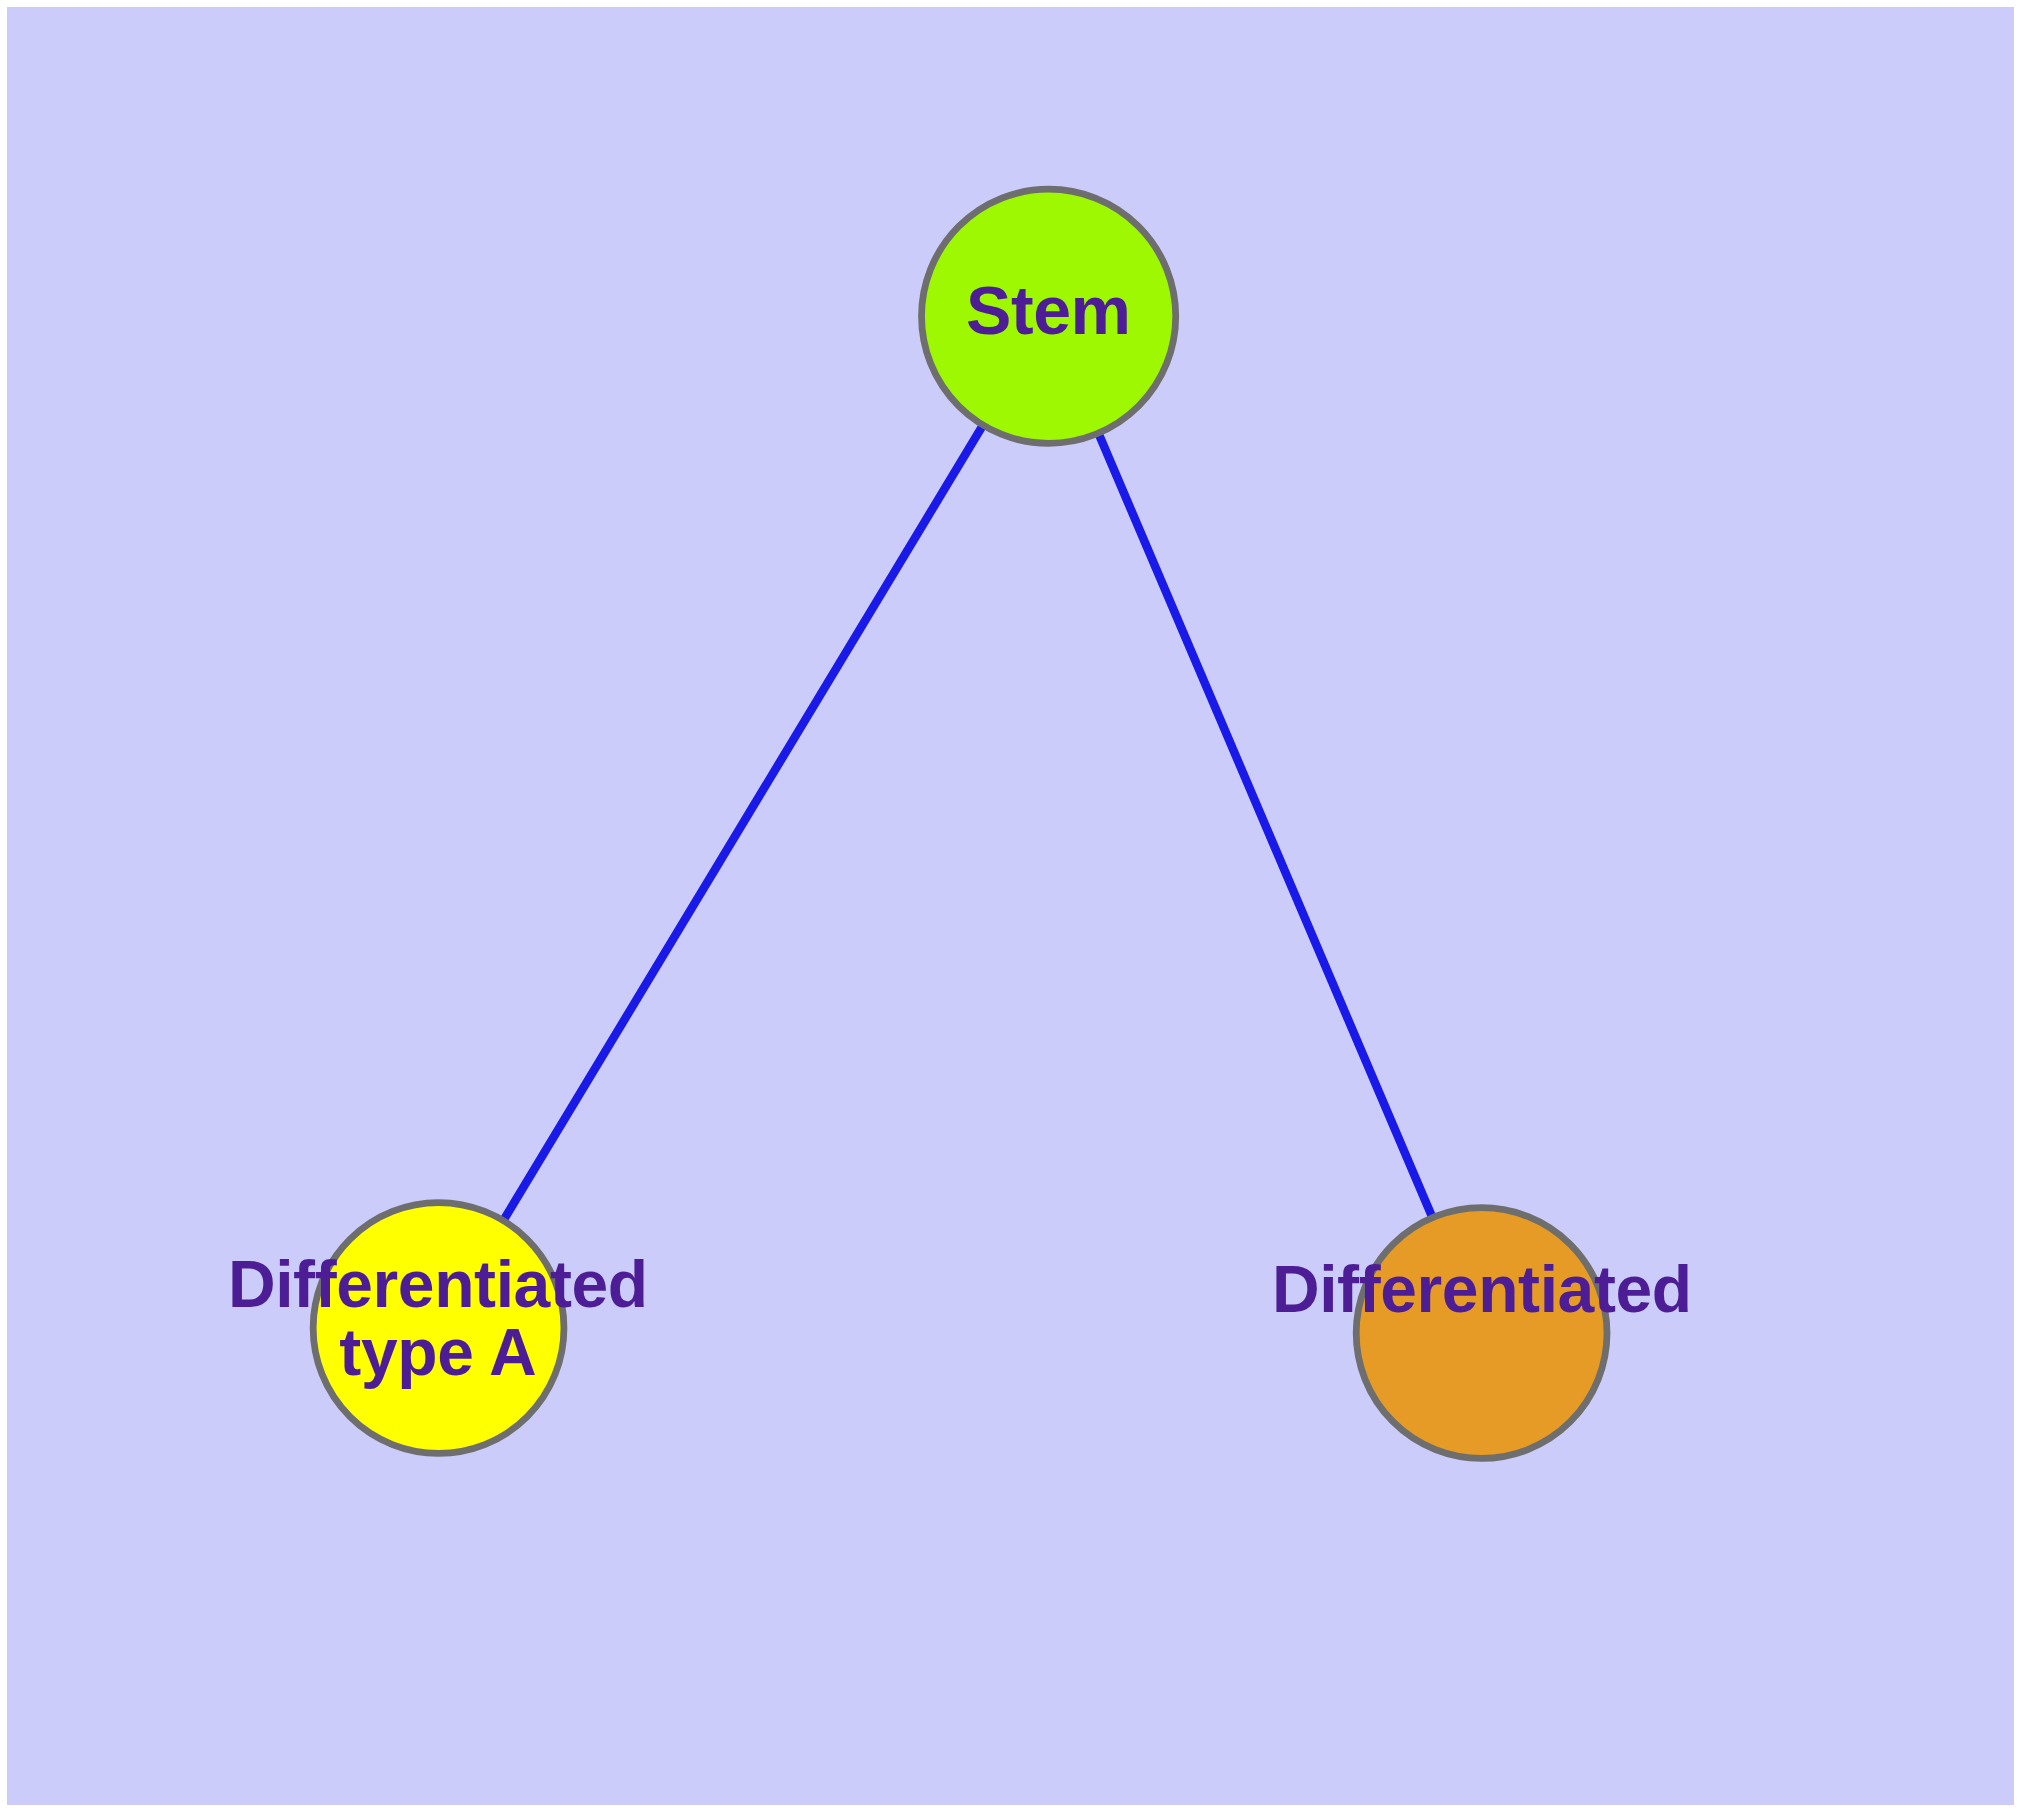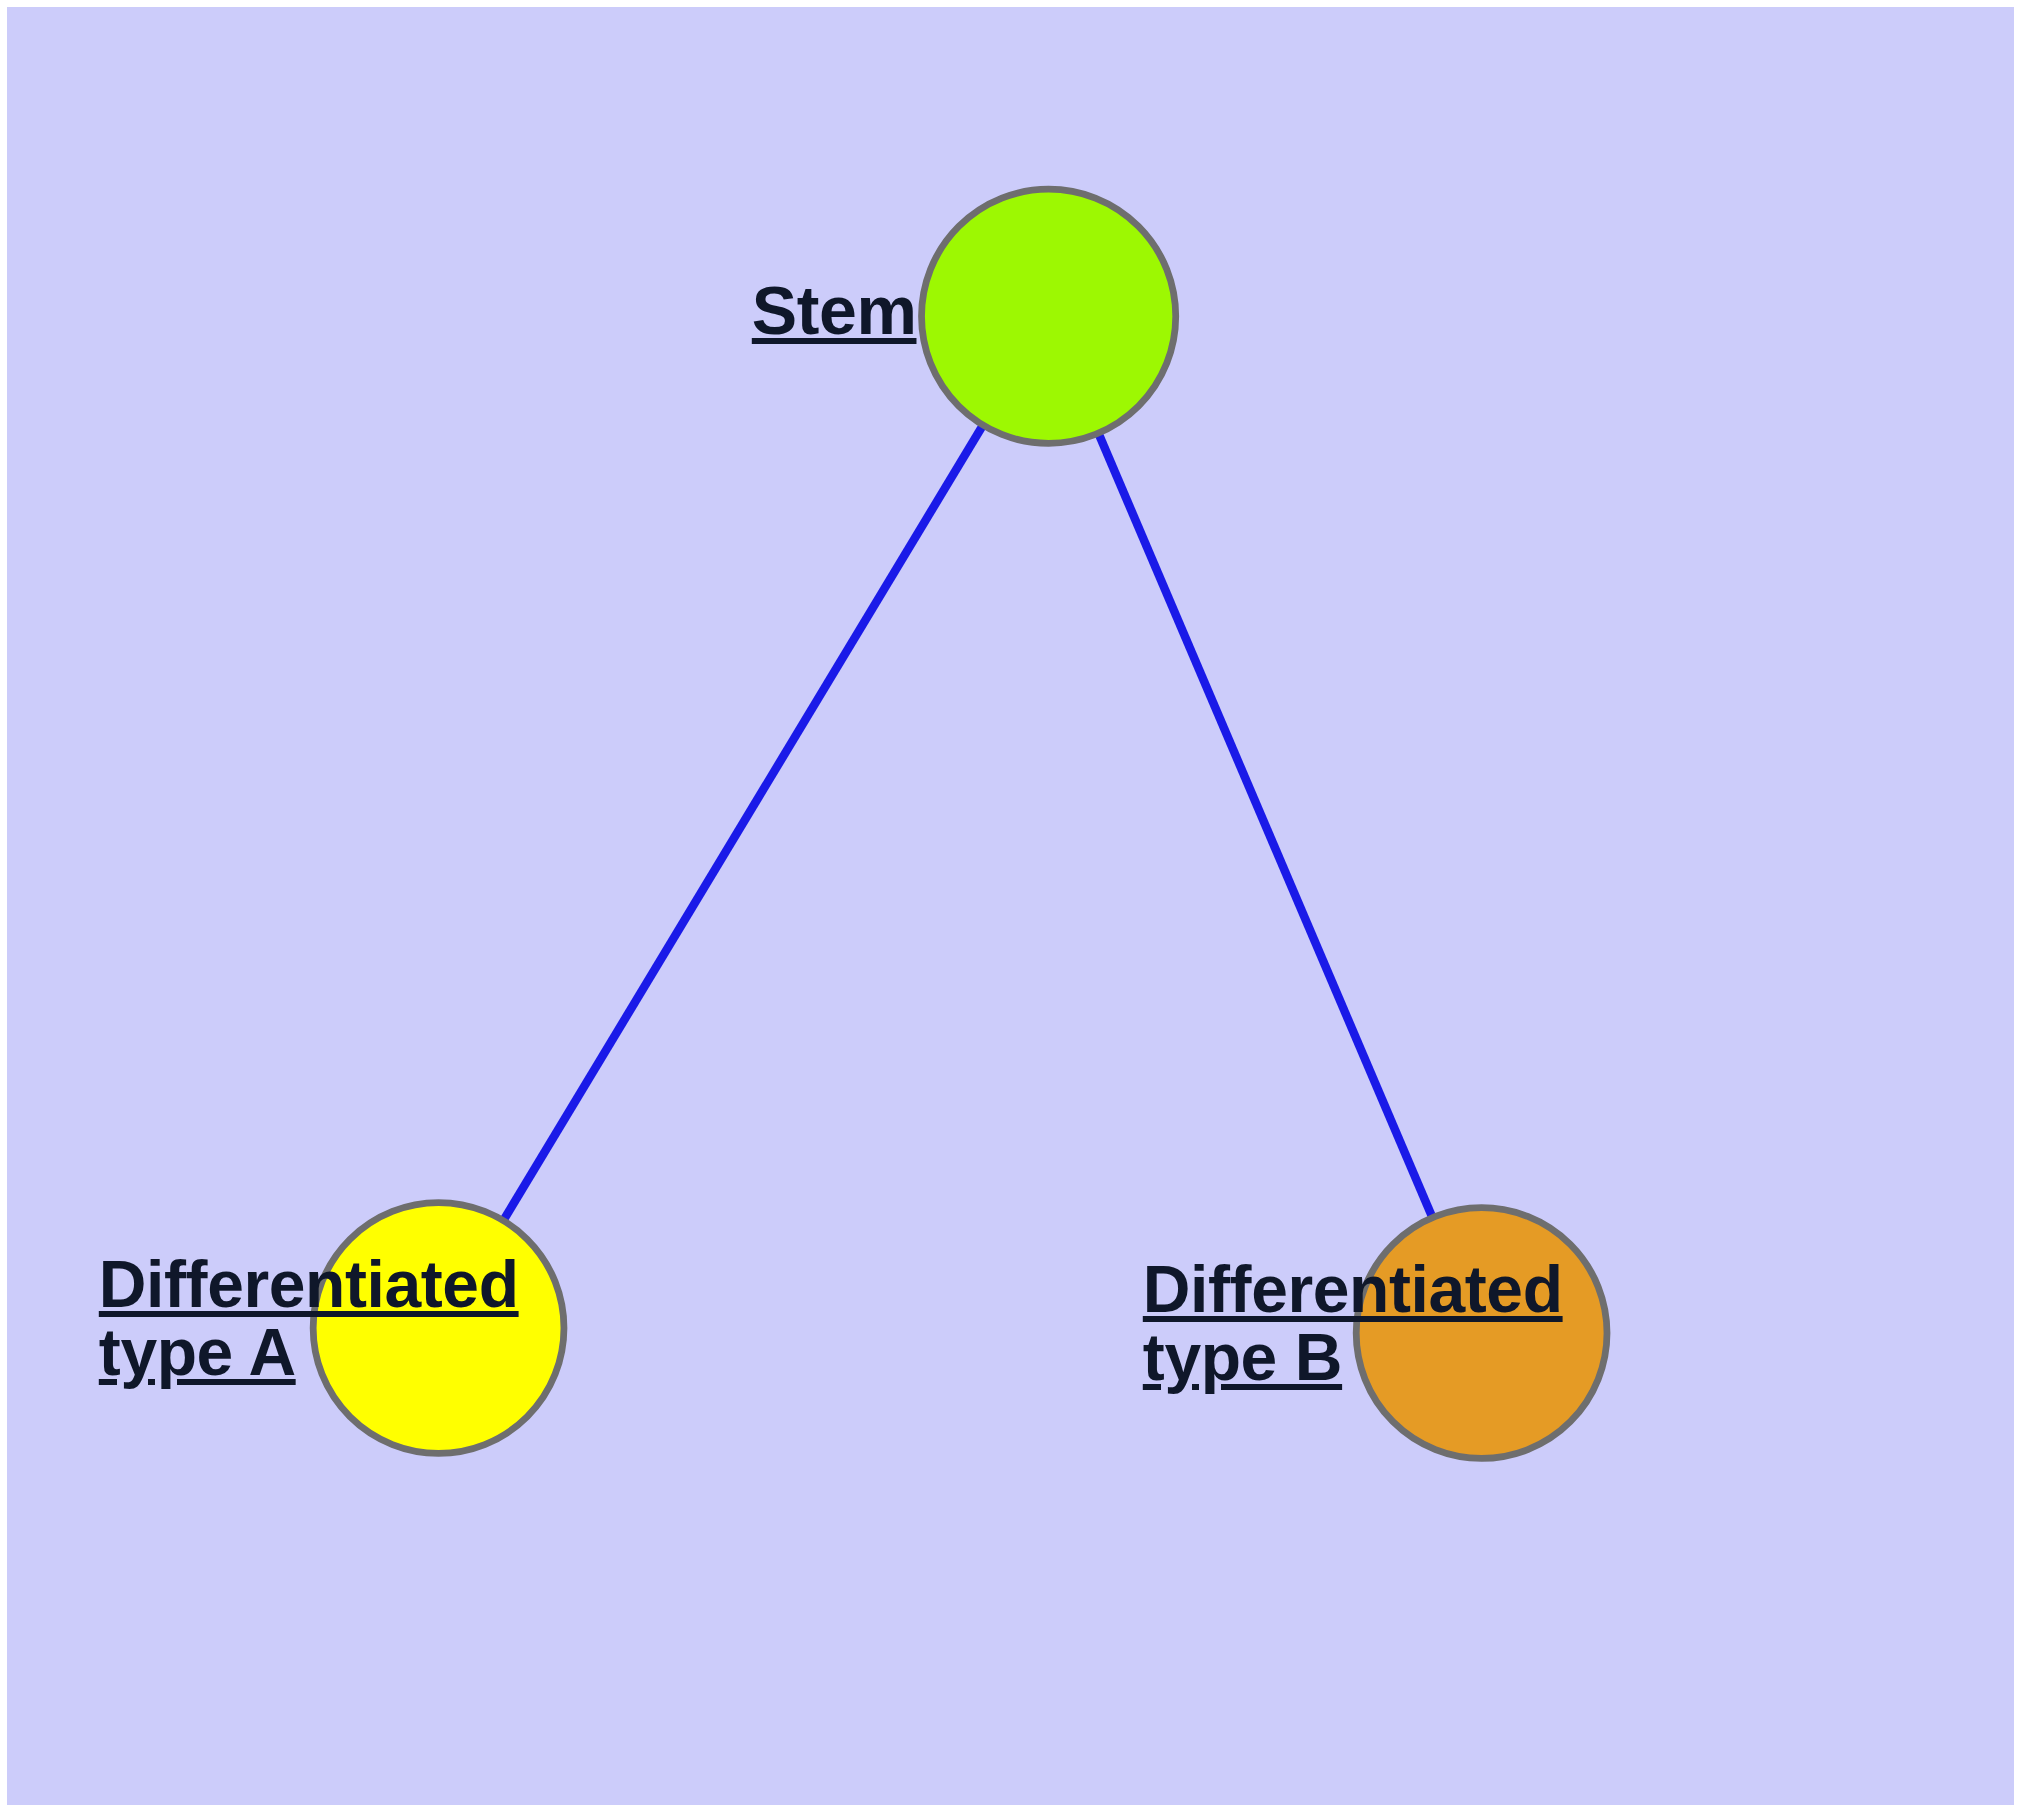--- a/index.html
+++ b/index.html
@@ -36,28 +36,28 @@
     stroke: #6e6e6e;
     stroke-width: 8;
   }
   .edge-line {
     stroke: #1a1ae8;
     stroke-width: 10;
     stroke-linecap: butt;
   }
   .node-label {
     position: absolute;
-    color: #0f172a;
+    text-align: center;
+    color: #4c1d95;
     font-weight: bold;
     font-size: 66px;
     line-height: 1.03;
     letter-spacing: -0.4px;
     white-space: pre-line;
     pointer-events: none;
-    text-decoration: underline;
     -webkit-font-smoothing: antialiased;
   }
   .label-stem {
     font-size: 68px;
   }
 </style>
 </head>
 <body>
 
 <div id="stage">
@@ -72,17 +72,17 @@
         <circle class="node-circle" cx="1229" cy="365" r="150" fill="#9df802" style="stroke: rgb(110, 110, 110);"></circle>
         <circle class="node-circle" cx="509" cy="1559" r="148" fill="#ffff00" style="stroke: rgb(110, 110, 110);"></circle>
         <circle class="node-circle" cx="1740" cy="1565" r="148" fill="#e59b25" style="stroke: rgb(110, 110, 110);"></circle>
       </g>
     </svg>
 
     <div class="node-label label-stem" style="left:745px; top:268px; width:593px;">Stem</div>
 
     <div class="node-label" style="left:92px; top:1244px; width:678px;"><span>Differentiated</span><br><span>type A</span></div>
 
-    <div class="node-label" style="left:1136px; top:1249px; width:678px;"><span>Differentiated</span><br><span>type B</span></div>
+    <div class="node-label" style="left:1136px; top:1249px; width:678px;"><span>Differentiated</span><br></div>
 
   </div>
 </div>
 
 
 </body></html>

